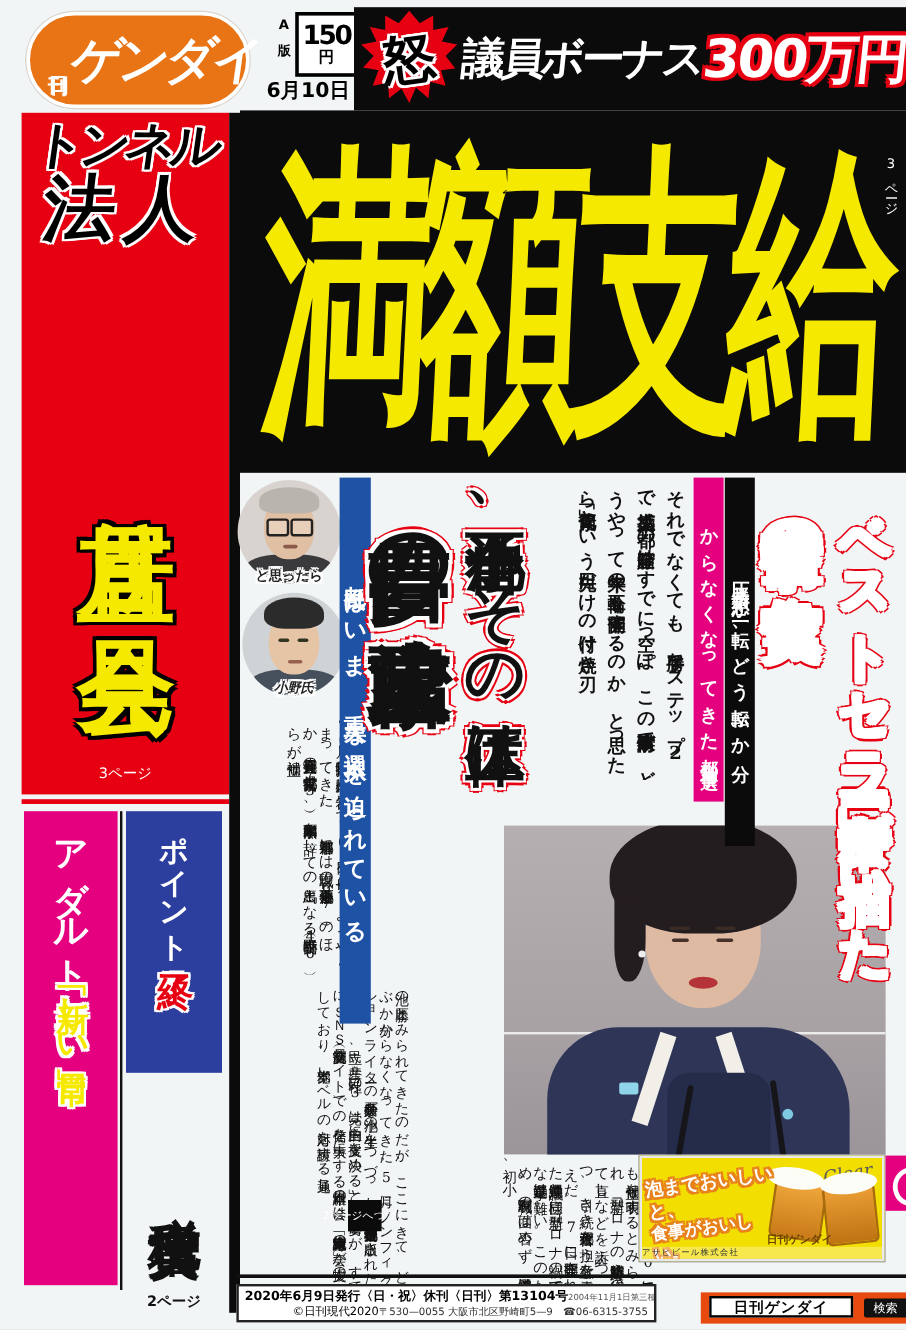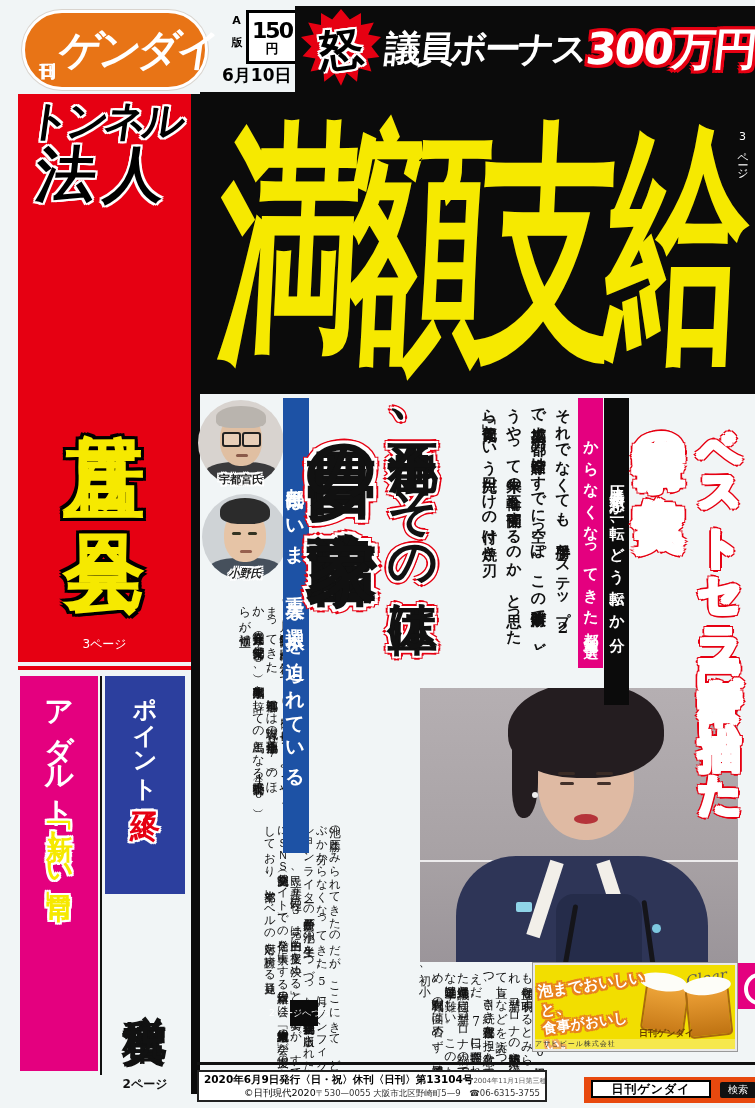--- a/index.html
+++ b/index.html
@@ -106,21 +106,21 @@
   </div>
 
   <div class="abs circle" style="left:198px;top:400px;width:86px;height:86px;background:#d8d3cf;">
     <div class="abs" style="left:6px;top:62px;width:74px;height:30px;background:#3a3a3c;border-radius:40% 40% 0 0;"></div>
     <div class="abs" style="left:22px;top:14px;width:42px;height:52px;background:#e0bfa2;border-radius:46%;"></div>
     <div class="abs" style="left:18px;top:6px;width:50px;height:22px;background:#b9b4ae;border-radius:50% 50% 30% 30%;"></div>
     <div class="lens abs" style="left:24px;top:32px;"></div>
     <div class="lens abs" style="left:44px;top:32px;"></div>
     <div class="abs" style="left:38px;top:54px;width:12px;height:3px;background:#8a5a4a;border-radius:2px;"></div>
   </div>
-  <div class="abs b ow" style="left:198px;top:472px;width:86px;text-align:center;font-size:11px;color:#222;z-index:2;">宇都宮氏</div>
+  <div class="abs b ow" style="left:198px;top:472px;width:86px;text-align:center;font-size:11px;color:#222;z-index:2;">と思ったら</div>
 
   <div class="abs circle" style="left:202px;top:494px;width:86px;height:86px;background:#cfd3d6;">
     <div class="abs" style="left:6px;top:64px;width:74px;height:28px;background:#46505c;border-radius:40% 40% 0 0;"></div>
     <div class="abs" style="left:22px;top:16px;width:42px;height:52px;background:#e6c4a6;border-radius:46%;"></div>
     <div class="abs" style="left:18px;top:4px;width:50px;height:26px;background:#2b2b2b;border-radius:50% 50% 35% 35%;"></div>
     <div class="abs" style="left:30px;top:38px;width:9px;height:3px;background:#332;border-radius:2px;"></div>
     <div class="abs" style="left:46px;top:38px;width:9px;height:3px;background:#332;border-radius:2px;"></div>
     <div class="abs" style="left:38px;top:56px;width:12px;height:3px;background:#96604e;border-radius:2px;"></div>
   </div>
   <div class="abs b ow" style="left:202px;top:566px;width:86px;text-align:center;font-size:11px;color:#222;z-index:2;font-style:italic;">小野氏</div>

